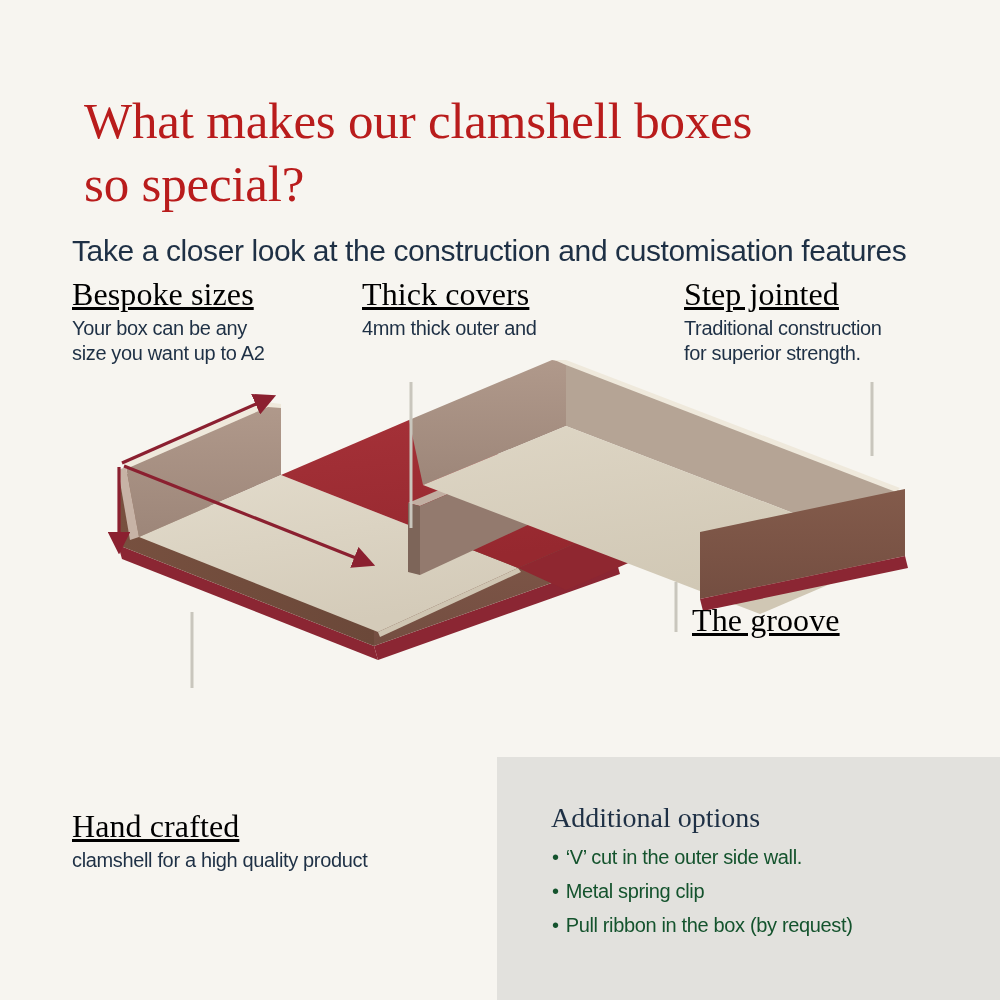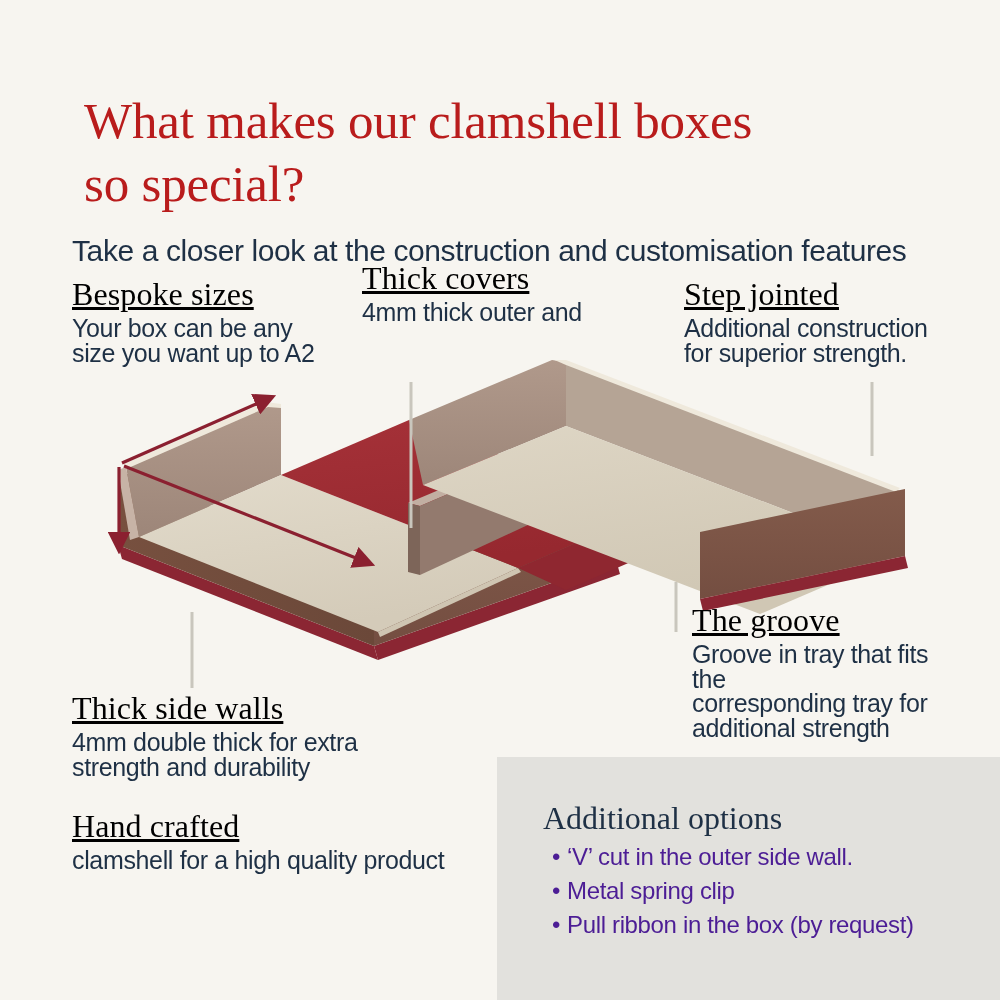--- a/index.html
+++ b/index.html
@@ -31,48 +31,48 @@
   }
 
   .callout{position:absolute;}
   .callout .c-title{
     font-family:"Liberation Serif", serif;
     font-size:32px;line-height:36px;letter-spacing:0.1px;
     color:#000000;margin:0 0 4px 0;white-space:nowrap;text-decoration:underline;
   }
   .callout .c-body{
     font-family:"Liberation Sans", sans-serif;
-    font-size:25px;line-height:24.5px;letter-spacing:-0.35px;
+    font-size:20px;line-height:24.5px;letter-spacing:-0.35px;
     color:#1e3045;margin:0;
   }
   .callout .c-body span{display:block;}
 
   #callout-bespoke{left:72px;top:276px;width:270px;}
-  #callout-thick-covers{left:362px;top:260px;width:280px;}
+  #callout-thick-covers{left:362px;top:276px;width:280px;}
   #callout-step-jointed{left:684px;top:276px;width:260px;}
   #callout-thick-side-walls{left:72px;top:690px;width:400px;}
   #callout-hand-crafted{left:72px;top:808px;width:420px;}
   #callout-groove{left:692px;top:602px;width:270px;}
 
   
   #options-panel{
     position:absolute;left:497px;top:757px;width:503px;height:243px;
     background:#e2e1dd;
   }
   #options-panel .op-title{
     font-family:"Liberation Serif", serif;
-    font-size:32px;line-height:36px;color:#1e3045;
-    position:absolute;left:46px;top:43px;white-space:nowrap;
+    font-size:28px;line-height:36px;color:#1e3045;
+    position:absolute;left:54px;top:43px;white-space:nowrap;
   }
   #options-panel .op-list{
     position:absolute;left:55px;top:83px;margin:0;padding:0;list-style:none;
   }
   #options-panel .op-list li{
     font-family:"Liberation Sans", sans-serif;
-    font-size:24px;line-height:34px;letter-spacing:-0.35px;color:#4c1d95;
+    font-size:20px;line-height:34px;letter-spacing:-0.35px;color:#14532d;
     white-space:nowrap;
   }
   #options-panel .op-list li::before{content:"\2022";margin-right:7px;}
 
   
   #box-illustration{position:absolute;left:0;top:360px;width:1000px;height:360px;}
   #leader-lines{position:absolute;left:0;top:360px;width:1000px;height:360px;}
 </style>
 </head>
 <body>
@@ -209,41 +209,29 @@
   <div class="callout" id="callout-thick-covers">
     <div class="c-title">Thick covers</div>
     <div class="c-body">
       <span>4mm thick outer and</span>
     </div>
   </div>
 
   <div class="callout" id="callout-step-jointed">
     <div class="c-title">Step jointed</div>
     <div class="c-body">
-      <span>Additional construction</span>
+      <span>Traditional construction</span>
       <span>for superior strength.</span>
     </div>
   </div>
 
   <div class="callout" id="callout-groove">
     <div class="c-title">The groove</div>
-    <div class="c-body">
-      <span>Groove in tray that fits the</span>
-      <span>corresponding tray for</span>
-      <span>additional strength</span>
-    </div>
-  </div>
-
-  <div class="callout" id="callout-thick-side-walls">
-    <div class="c-title">Thick side walls</div>
-    <div class="c-body">
-      <span>4mm double thick for extra</span>
-      <span>strength and durability</span>
-    </div>
-  </div>
+  </div>
+
 
   <div class="callout" id="callout-hand-crafted">
     <div class="c-title">Hand crafted</div>
     <div class="c-body">
       <span>clamshell for a high quality product</span>
     </div>
   </div>
 
   <div id="options-panel">
     <div class="op-title">Additional options</div>

